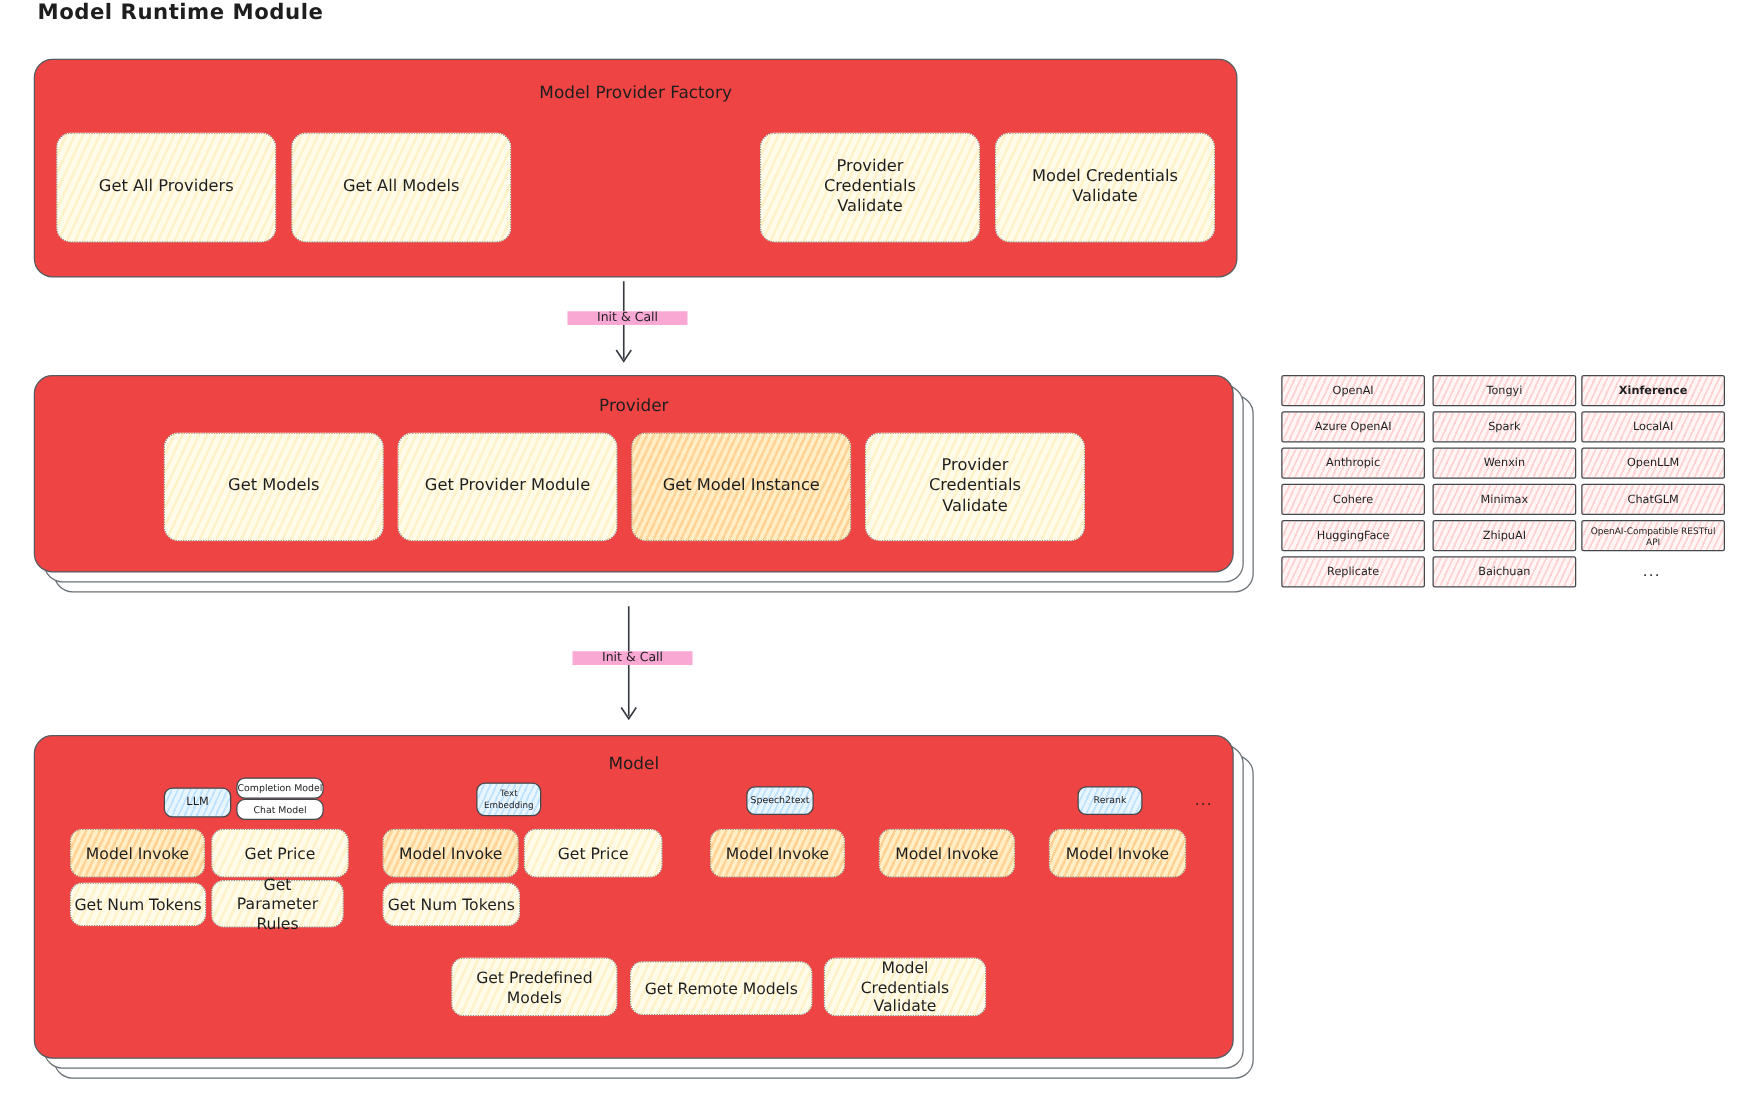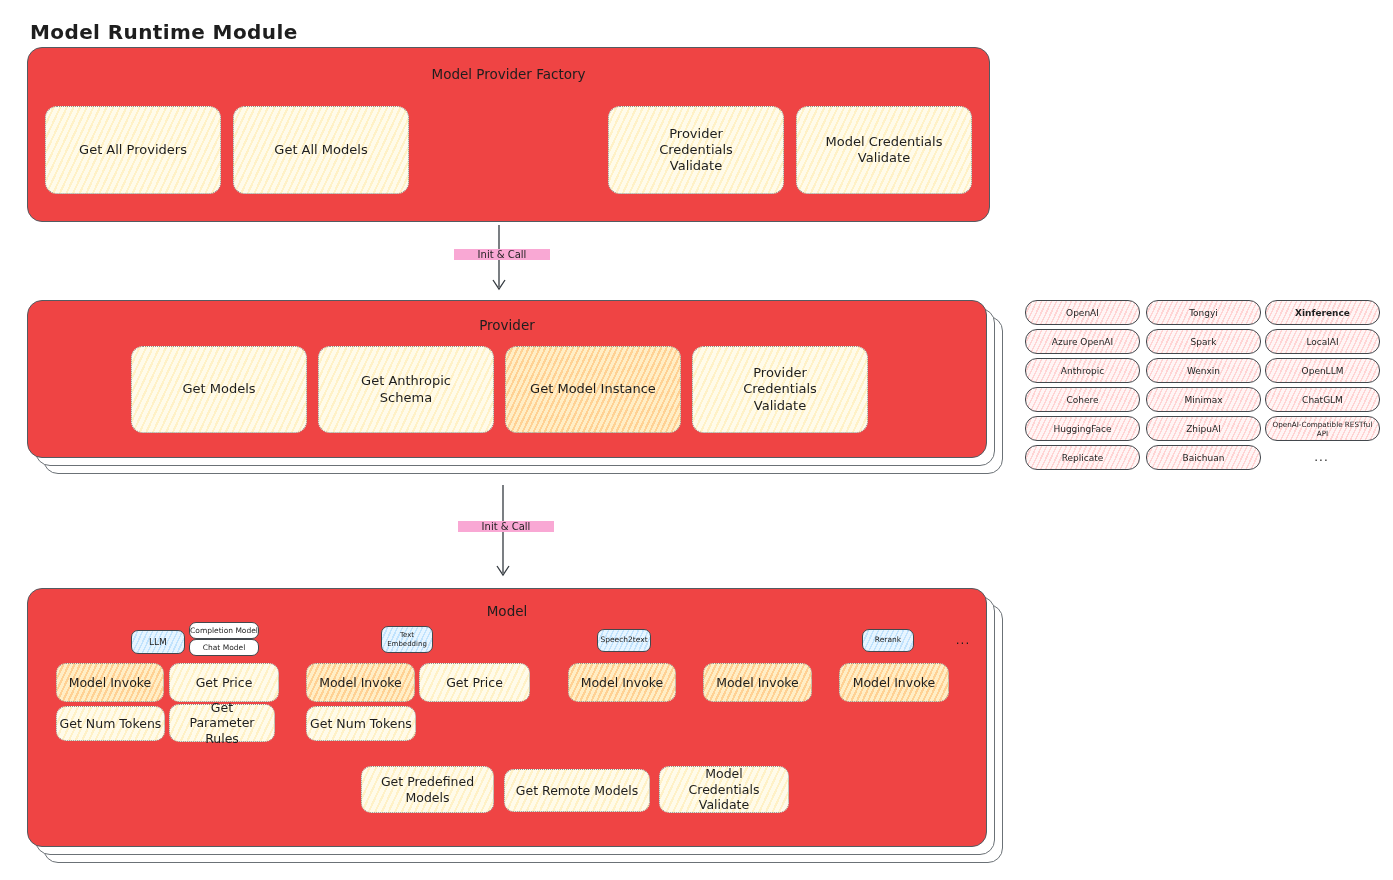--- a/index.html
+++ b/index.html
@@ -1,33 +1,33 @@
 <!DOCTYPE html>
 <html><head>
 <meta charset="utf-8">
 <style>
   html,body{margin:0;padding:0;background:#ffffff;}
   .canvas{position:relative;width:1393px;height:880px;background:#fff;
     font-family:"DejaVu Sans",sans-serif;color:#1e1e1e;overflow:hidden;}
-  .page-title{position:absolute;left:30px;top:20px;font-size:20px;font-weight:bold;letter-spacing:.4px;}
+  .page-title{position:absolute;left:30px;top:0;font-size:17px;font-weight:bold;letter-spacing:.4px;}
 
   .card{position:absolute;background:#ef4444;border:1.4px solid #545b61;border-radius:15px;text-decoration:underline;}
   .stack{position:absolute;background:#fff;border:1.3px solid #6b7176;border-radius:15px;}
   .card-title{position:absolute;left:0;right:0;text-align:center;font-size:13.5px;}
 
   .ybox{position:absolute;display:flex;align-items:center;justify-content:center;text-align:center;
     border:1.4px dotted #8d8d8d;border-radius:12px;font-size:13px;line-height:1.25;
     background-color:#fffbea;
     background-image:repeating-linear-gradient(115deg,rgba(255,216,106,.28) 0,rgba(255,216,106,.28) 2px,transparent 2px,transparent 6px);}
   .hl{background-color:#ffeec6;
     background-image:repeating-linear-gradient(115deg,rgba(255,169,77,.42) 0,rgba(255,169,77,.42) 2px,transparent 2px,transparent 5px);}
   .op{border-radius:10px;font-size:12.5px;}
 
   .chip-pink{position:absolute;display:flex;align-items:center;justify-content:center;text-align:center;
-    border:1.4px solid #43484d;border-radius:12px;font-size:9px;
+    border:1.4px solid #43484d;border-radius:2px;font-size:9px;
     background-color:#fff5f5;
     background-image:repeating-linear-gradient(115deg,rgba(255,135,135,.30) 0,rgba(255,135,135,.30) 1.5px,transparent 1.5px,transparent 4.5px);}
   .chip-sm{font-size:7.2px;}
   .chip-blue{position:absolute;display:flex;align-items:center;justify-content:center;text-align:center;
     border:1.2px solid #43484d;border-radius:7px;font-size:9px;line-height:1.15;
     background-color:#e7f5ff;
     background-image:repeating-linear-gradient(115deg,rgba(77,171,247,.25) 0,rgba(77,171,247,.25) 1.5px,transparent 1.5px,transparent 4.5px);}
   .chip-white{position:absolute;display:flex;align-items:center;justify-content:center;text-align:center;
     border:1.2px solid #43484d;border-radius:7px;font-size:7.5px;background:#fff;}
   .more{position:absolute;display:flex;align-items:center;justify-content:center;font-size:12px;letter-spacing:1px;}
@@ -56,21 +56,21 @@
       <path d="M4 56 L10 65 L16 56" stroke="#343a40" stroke-width="1.3" fill="none"></path>
     </svg>
   </div>
   <div class="arrow-label" style="left:454px;top:249px;width:90px;">Init &amp; Call</div>
 
   <div class="stack" style="left:43px;top:316px;width:958px;height:156px;"></div>
   <div class="stack" style="left:35px;top:308px;width:958px;height:156px;"></div>
   <div class="card" style="left:27px;top:300px;width:958px;height:156px;">
     <div class="card-title" style="top:16px;">Provider</div>
     <div class="ybox" style="left:103px;top:45px;width:176px;height:87px;padding:0 22px;box-sizing:border-box;">Get Models</div>
-    <div class="ybox" style="left:290px;top:45px;width:176px;height:87px;padding:0 16px;box-sizing:border-box;">Get Anthropic Schema</div>
+    <div class="ybox" style="left:290px;top:45px;width:176px;height:87px;padding:0 16px;box-sizing:border-box;">Get Provider Module</div>
     <div class="ybox hl" style="left:477px;top:45px;width:176px;height:87px;padding:0 16px;box-sizing:border-box;">Get Model Instance</div>
     <div class="ybox" style="left:664px;top:45px;width:176px;height:87px;padding:0 24px;box-sizing:border-box;">Provider Credentials Validate</div>
   </div>
 
   <div class="chip-pink" style="left:1025px;top:300px;width:113px;height:23px;">OpenAI</div>
   <div class="chip-pink" style="left:1025px;top:329px;width:113px;height:23px;">Azure OpenAI</div>
   <div class="chip-pink" style="left:1025px;top:358px;width:113px;height:23px;">Anthropic</div>
   <div class="chip-pink" style="left:1025px;top:387px;width:113px;height:23px;">Cohere</div>
   <div class="chip-pink" style="left:1025px;top:416px;width:113px;height:23px;">HuggingFace</div>
   <div class="chip-pink" style="left:1025px;top:445px;width:113px;height:23px;">Replicate</div>

